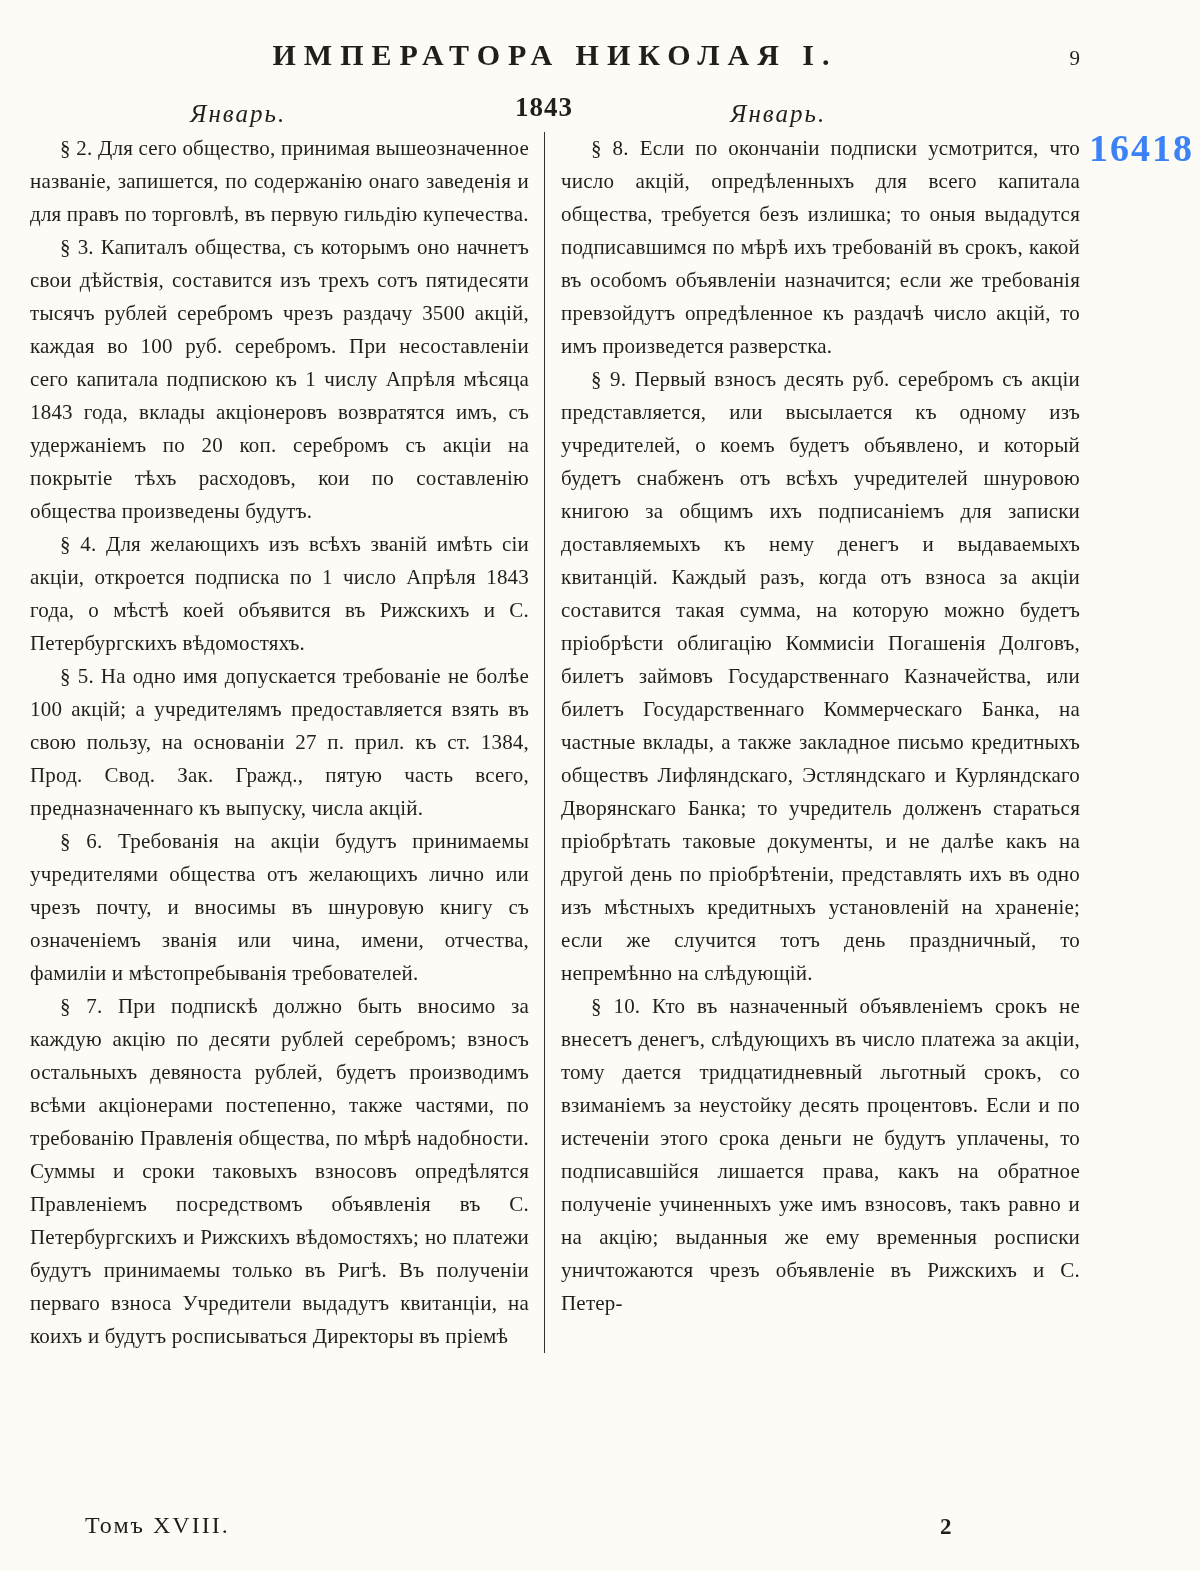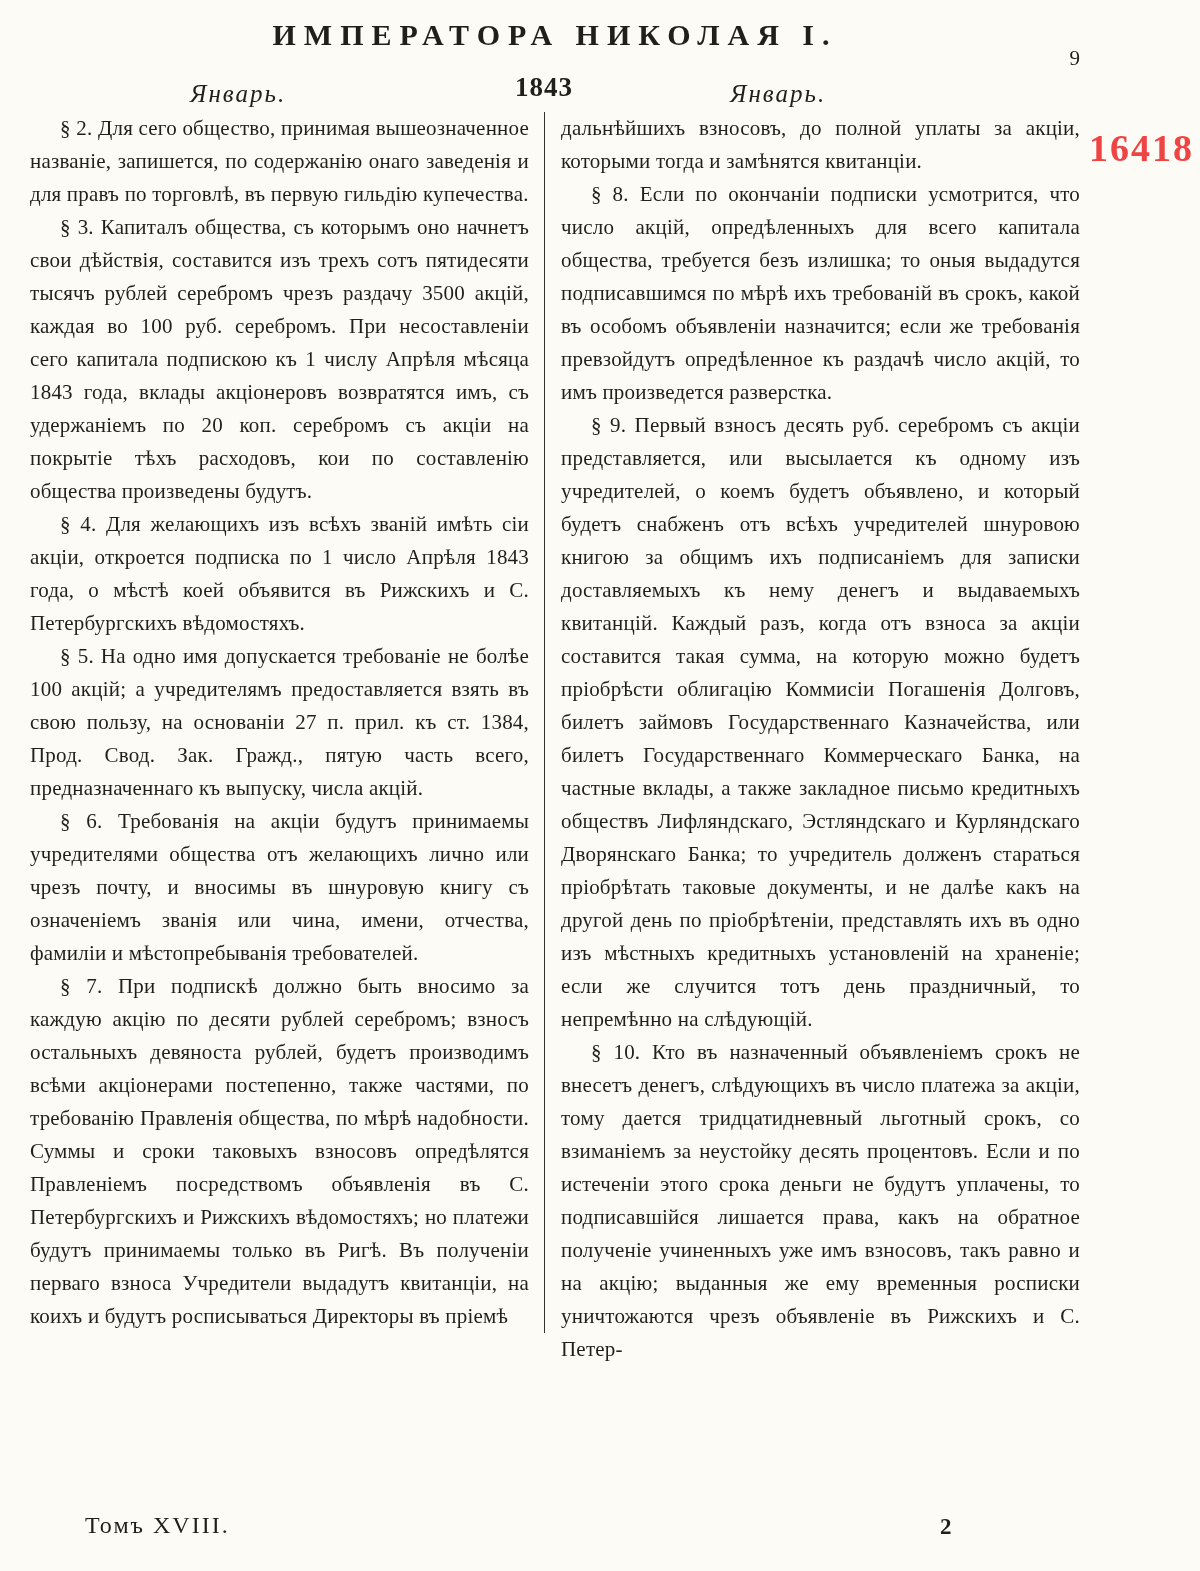--- a/index.html
+++ b/index.html
@@ -20,21 +20,21 @@
   }
   .content {
     position: absolute;
     left: 30px;
     top: 0;
     width: 1050px;
   }
   .header-row {
     position: relative;
     height: 52px;
-    padding-top: 18px;
+    padding-top: 38px;
   }
   .main-title {
     text-align: center;
     font-size: 30px;
     font-weight: bold;
     letter-spacing: 8px;
     white-space: nowrap;
   }
   .page-number {
     position: absolute;
@@ -65,21 +65,21 @@
     letter-spacing: 1px;
   }
   .stamp {
     position: absolute;
     top: 126px;
     right: 6px;
     font-size: 38px;
     font-weight: bold;
     letter-spacing: 2px;
     font-family: "Liberation Serif", serif;
-    color: #ef4444;
+    color: #3b82f6;
   }
   .columns {
     display: flex;
     align-items: flex-start;
     height: 1390px;
     overflow: hidden;
     margin-top: 0;
   }
   .col {
     box-sizing: border-box;
@@ -143,21 +143,20 @@
       <div class="col col-left">
         <p class="para indent">§ 2. Для сего общество, принимая вышеозначенное названіе, запишется, по содержанію онаго заведенія и для правъ по торговлѣ, въ первую гильдію купечества.</p>
         <p class="para indent">§ 3. Капиталъ общества, съ которымъ оно начнетъ свои дѣйствія, составится изъ трехъ сотъ пятидесяти тысячъ рублей серебромъ чрезъ раздачу 3500 акцій, каждая во 100 руб. серебромъ. При несоставленіи сего капитала подпискою къ 1 числу Апрѣля мѣсяца 1843 года, вклады акціонеровъ возвратятся имъ, съ удержаніемъ по 20 коп. серебромъ съ акціи на покрытіе тѣхъ расходовъ, кои по составленію общества произведены будутъ.</p>
         <p class="para indent">§ 4. Для желающихъ изъ всѣхъ званій имѣть сіи акціи, откроется подписка по 1 число Апрѣля 1843 года, о мѣстѣ коей объявится въ Рижскихъ и С. Петербургскихъ вѣдомостяхъ.</p>
         <p class="para indent">§ 5. На одно имя допускается требованіе не болѣе 100 акцій; а учредителямъ предоставляется взять въ свою пользу, на основаніи 27 п. прил. къ ст. 1384, Прод. Свод. Зак. Гражд., пятую часть всего, предназначеннаго къ выпуску, числа акцій.</p>
         <p class="para indent">§ 6. Требованія на акціи будутъ принимаемы учредителями общества отъ желающихъ лично или чрезъ почту, и вносимы въ шнуровую книгу съ означеніемъ званія или чина, имени, отчества, фамиліи и мѣстопребыванія требователей.</p>
         <p class="para indent">§ 7. При подпискѣ должно быть вносимо за каждую акцію по десяти рублей серебромъ; взносъ остальныхъ девяноста рублей, будетъ производимъ всѣми акціонерами постепенно, также частями, по требованію Правленія общества, по мѣрѣ надобности. Суммы и сроки таковыхъ взносовъ опредѣлятся Правленіемъ посредствомъ объявленія въ С. Петербургскихъ и Рижскихъ вѣдомостяхъ; но платежи будутъ принимаемы только въ Ригѣ. Въ полученіи перваго взноса Учредители выдадутъ квитанціи, на коихъ и будутъ росписываться Директоры въ пріемѣ</p>
       </div>
 
       <div class="col col-right">
-        <p class="para">дальнѣйшихъ взносовъ, до полной уплаты за акціи, которыми тогда и замѣнятся квитанціи.</p>
         <p class="para indent">§ 8. Если по окончаніи подписки усмотрится, что число акцій, опредѣленныхъ для всего капитала общества, требуется безъ излишка; то оныя выдадутся подписавшимся по мѣрѣ ихъ требованій въ срокъ, какой въ особомъ объявленіи назначится; если же требованія превзойдутъ опредѣленное къ раздачѣ число акцій, то имъ произведется разверстка.</p>
         <p class="para indent">§ 9. Первый взносъ десять руб. серебромъ съ акціи представляется, или высылается къ одному изъ учредителей, о коемъ будетъ объявлено, и который будетъ снабженъ отъ всѣхъ учредителей шнуровою книгою за общимъ ихъ подписаніемъ для записки доставляемыхъ къ нему денегъ и выдаваемыхъ квитанцій. Каждый разъ, когда отъ взноса за акціи составится такая сумма, на которую можно будетъ пріобрѣсти облигацію Коммисіи Погашенія Долговъ, билетъ займовъ Государственнаго Казначейства, или билетъ Государственнаго Коммерческаго Банка, на частные вклады, а также закладное письмо кредитныхъ обществъ Лифляндскаго, Эстляндскаго и Курляндскаго Дворянскаго Банка; то учредитель долженъ стараться пріобрѣтать таковые документы, и не далѣе какъ на другой день по пріобрѣтеніи, представлять ихъ въ одно изъ мѣстныхъ кредитныхъ установленій на храненіе; если же случится тотъ день праздничный, то непремѣнно на слѣдующій.</p>
         <p class="para indent">§ 10. Кто въ назначенный объявленіемъ срокъ не внесетъ денегъ, слѣдующихъ въ число платежа за акціи, тому дается тридцатидневный льготный срокъ, со взиманіемъ за неустойку десять процентовъ. Если и по истеченіи этого срока деньги не будутъ уплачены, то подписавшійся лишается права, какъ на обратное полученіе учиненныхъ уже имъ взносовъ, такъ равно и на акцію; выданныя же ему временныя росписки уничтожаются чрезъ объявленіе въ Рижскихъ и С. Петер-</p>
       </div>
 
     </div>
 
   </div>
 
   <div class="footer-left">Томъ XVIII.</div>

